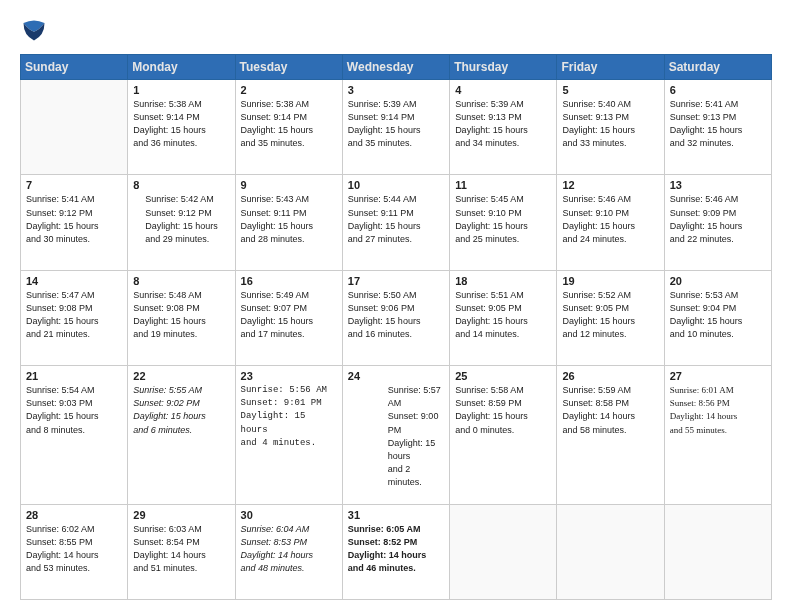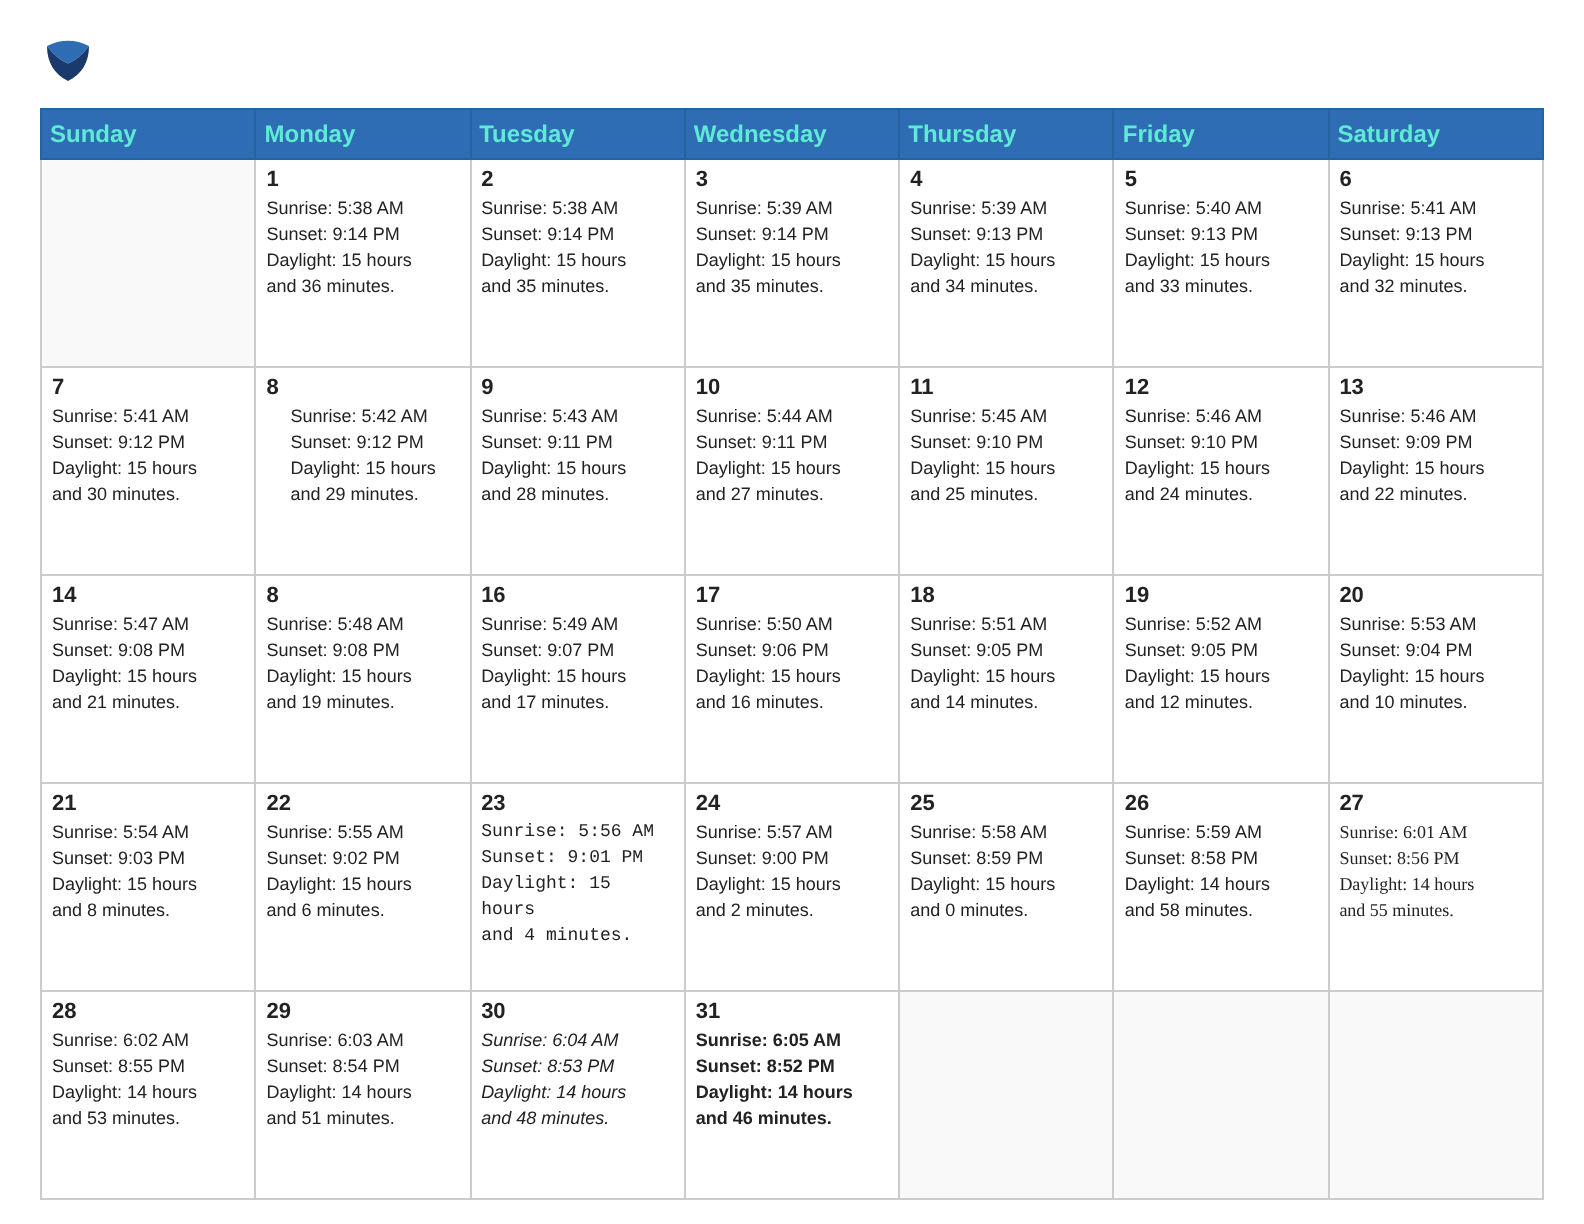--- a/index.html
+++ b/index.html
@@ -53,21 +53,21 @@
     }
     .calendar {
       flex: 1;
       border: 1px solid #ccc;
       border-collapse: collapse;
       width: 100%;
       table-layout: fixed;
     }
     .calendar th {
       background: #2e6db4;
-      color: #5eead4;
+      color: #e5e5e5;
       font-size: 12px;
       font-weight: bold;
       padding: 5px 4px;
       text-align: left;
       border: 1px solid #2563a0;
     }
     .calendar td {
       border: 1px solid #ccc;
       vertical-align: top;
       padding: 4px 5px;
@@ -276,35 +276,35 @@
         <tr>
           <td>
             <span class="day-num">21</span>
             <div class="day-info" style="white-space: pre-line;">Sunrise: 5:54 AM
 Sunset: 9:03 PM
 Daylight: 15 hours
 and 8 minutes.</div>
           </td>
           <td>
             <span class="day-num">22</span>
-            <div class="day-info" style="white-space: pre-line;">Sunrise: 5:55 AM
+            <div class="day-info" style="white-space: pre-line; font-style: italic;">Sunrise: 5:55 AM
 Sunset: 9:02 PM
 Daylight: 15 hours
 and 6 minutes.</div>
           </td>
           <td>
             <span class="day-num">23</span>
             <div class="day-info" style="white-space: pre-line; font-family: Liberation Mono, monospace;">Sunrise: 5:56 AM
 Sunset: 9:01 PM
 Daylight: 15 hours
 and 4 minutes.</div>
           </td>
           <td>
             <span class="day-num">24</span>
-            <div class="day-info" style="white-space: pre-line;">Sunrise: 5:57 AM
+            <div class="day-info" style="white-space: pre-line; margin-left: 40px;">Sunrise: 5:57 AM
 Sunset: 9:00 PM
 Daylight: 15 hours
 and 2 minutes.</div>
           </td>
           <td>
             <span class="day-num">25</span>
             <div class="day-info" style="white-space: pre-line;">Sunrise: 5:58 AM
 Sunset: 8:59 PM
 Daylight: 15 hours
 and 0 minutes.</div>

